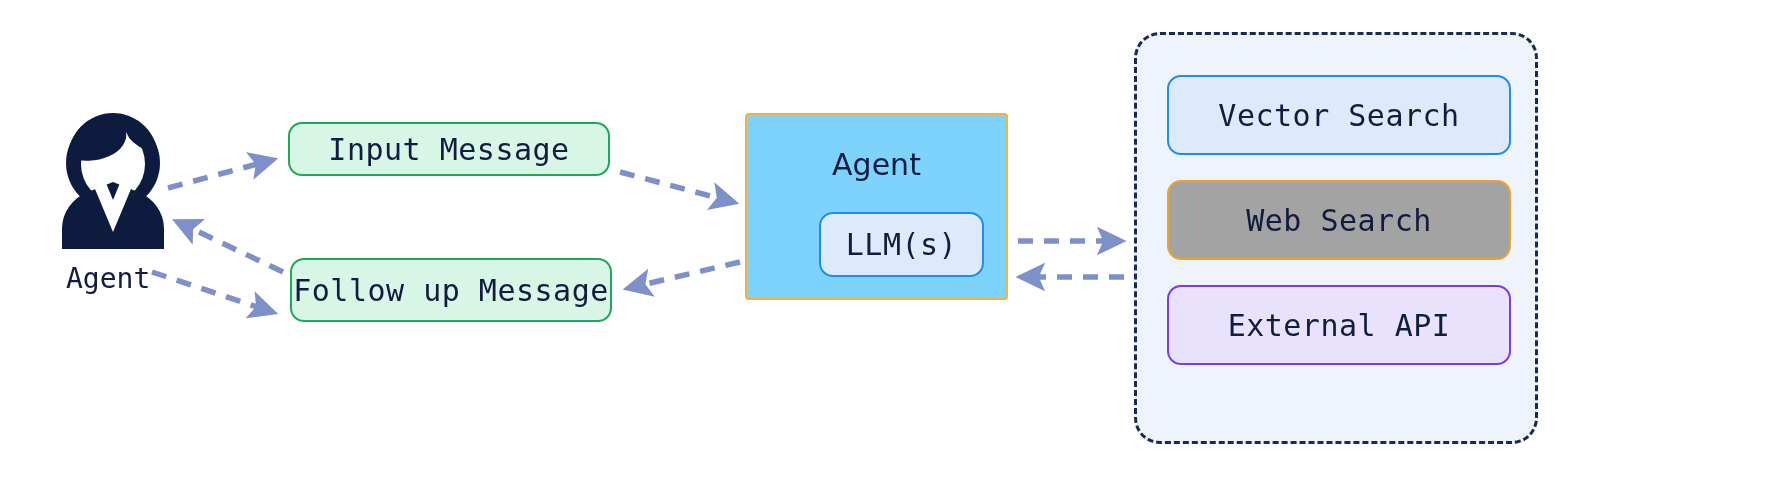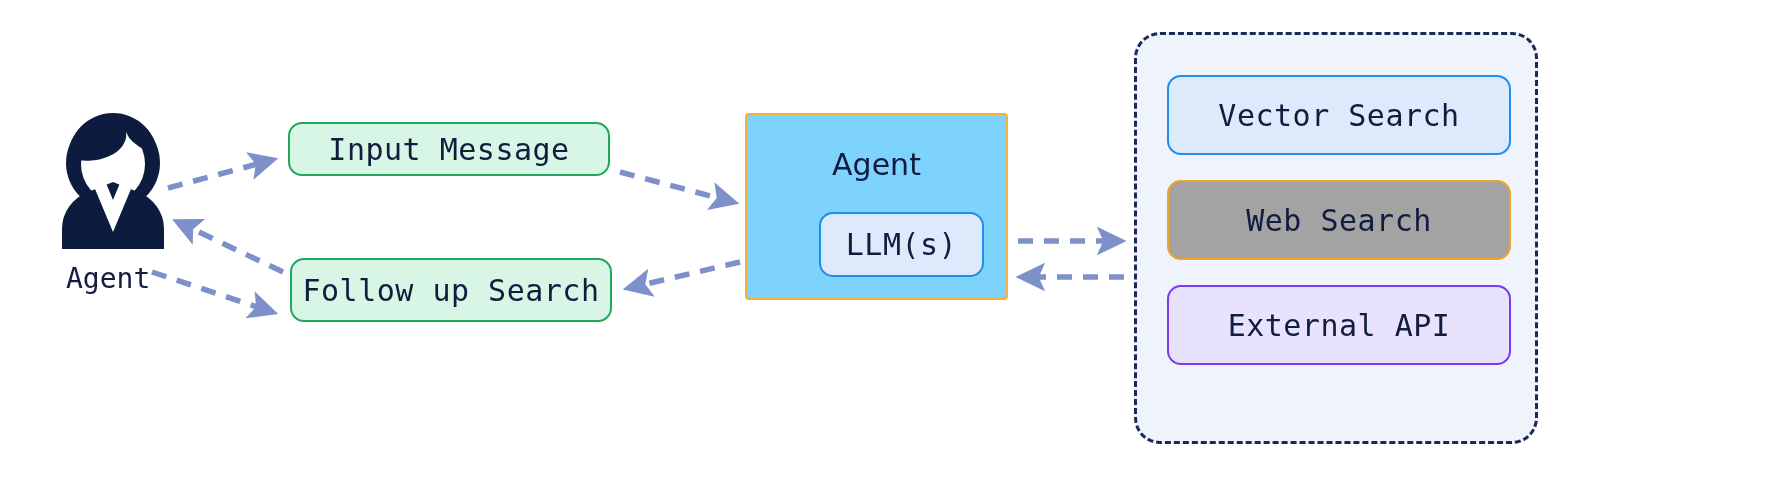--- a/index.html
+++ b/index.html
@@ -139,21 +139,21 @@
     <path d="M95,189 L113,232 L131,189 L120,183 L113,200 L106,183 Z" fill="#ffffff"></path>
   </svg>
 
   <div class="user-caption" style="left:66px; top:262px;">Agent</div>
 
   <div class="node box-green" style="left:288px; top:122px; width:322px; height:54px;">
     <span class="mono-label">Input Message</span>
   </div>
 
   <div class="node box-green" style="left:290px; top:258px; width:322px; height:64px;">
-    <span class="mono-label">Follow up Search</span>
+    <span class="mono-label">Follow up Message</span>
   </div>
 
   <div class="node box-agent" style="left:745px; top:113px; width:263px; height:187px;">
     <div class="agent-title sans-label" style="top:32px;">Agent</div>
     <div class="node box-blue" style="left:44px; top:97px; width:165px; height:65px;margin-left:28px;">
       <span class="mono-label">LLM(s)</span>
     </div>
   </div>
 
   <div class="tools-container" style="left:1134px; top:32px; width:404px; height:412px;">

